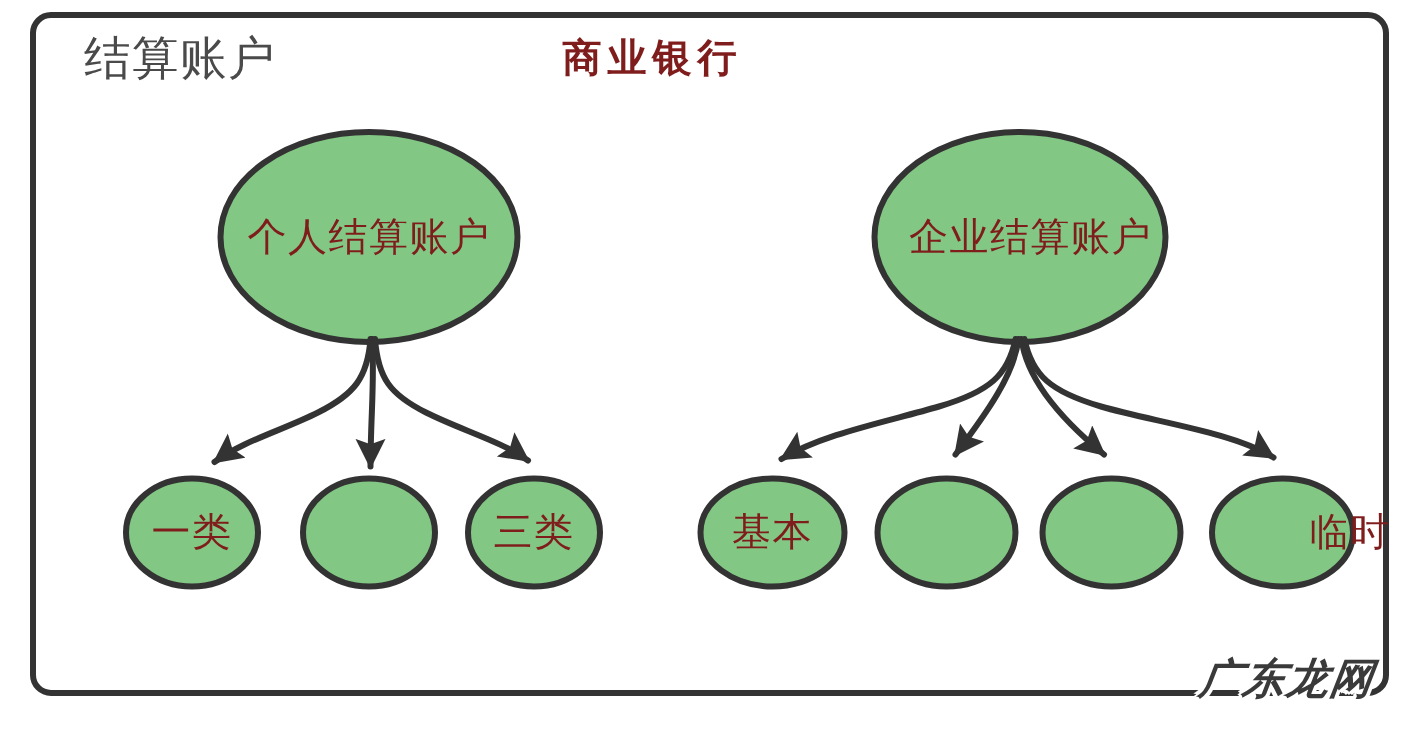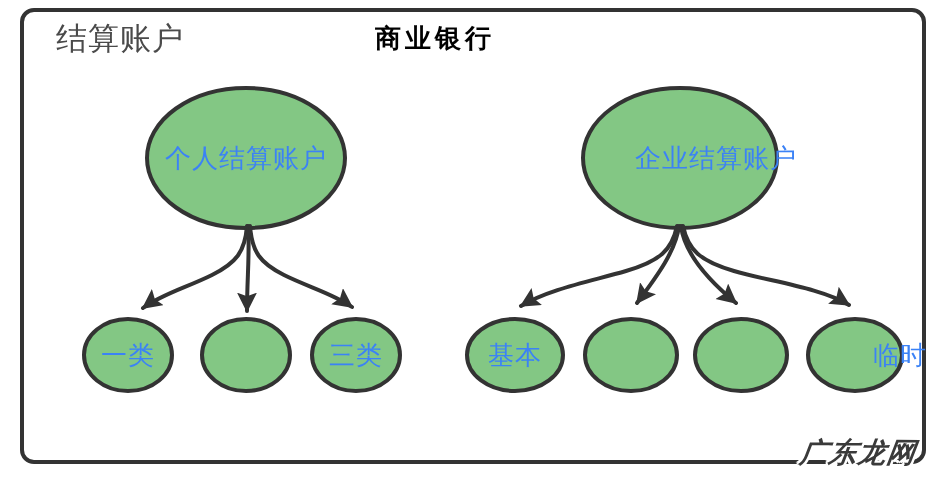--- a/index.html
+++ b/index.html
@@ -36,21 +36,21 @@
     letter-spacing: 1px;
     white-space: nowrap;
   }
   .title {
     position: absolute;
     left: 375px;
     top: 23px;
     font-size: 26px;
     line-height: 31px;
     font-weight: bold;
-    color: #000000;
+    color: #7f1d1d;
     letter-spacing: 4px;
     white-space: nowrap;
   }
   svg.diagram-layer {
     position: absolute;
     left: 0;
     top: 0;
     width: 938px;
     height: 488px;
   }
@@ -62,21 +62,21 @@
   .edge {
     fill: none;
     stroke: #333333;
     stroke-width: 4px;
     stroke-linecap: round;
   }
   .node-label {
     position: absolute;
     transform: translate(-50%, -50%);
     font-size: 26px;
-    color: #3b82f6;
+    color: #7f1d1d;
     letter-spacing: 1px;
     white-space: nowrap;
     text-align: center;
   }
   .watermark {
     position: absolute;
     left: 780px;
     top: 434px;
     width: 156px;
     text-align: center;
@@ -128,21 +128,21 @@
     <path class="edge" marker-end="url(#ah)" d="M 248 226 C 250 252, 247 278, 247 311"></path>
     <path class="edge" marker-end="url(#ah)" d="M 250 226 C 252 252, 260 263, 284 275 C 308 287, 334 294, 352 307"></path>
 
     <path class="edge" marker-end="url(#ah)" d="M 677 226 C 672 250, 660 261, 626 271 C 592 281, 549 289, 521 306"></path>
     <path class="edge" marker-end="url(#ah)" d="M 679 226 C 676 250, 658 275, 637 303"></path>
     <path class="edge" marker-end="url(#ah)" d="M 681 226 C 684 250, 702 275, 736 303"></path>
     <path class="edge" marker-end="url(#ah)" d="M 683 226 C 688 250, 700 261, 734 271 C 768 281, 822 288, 849 305"></path>
   </svg>
 
   <div class="node-label" style="left:246px; top:158px;">个人结算账户</div>
-  <div class="node-label" style="left:716px; top:158px;">企业结算账户</div>
+  <div class="node-label" style="left:687px; top:158px;">企业结算账户</div>
 
   <div class="node-label" style="left:128px; top:355px;">一类</div>
   <div class="node-label" style="left:356px; top:355px;">三类</div>
 
   <div class="node-label" style="left:515px; top:355px;">基本</div>
   <div class="node-label" style="left:900px; top:355px;">临时</div>
 
   <div class="watermark">广东龙网</div>
 
 </div>

